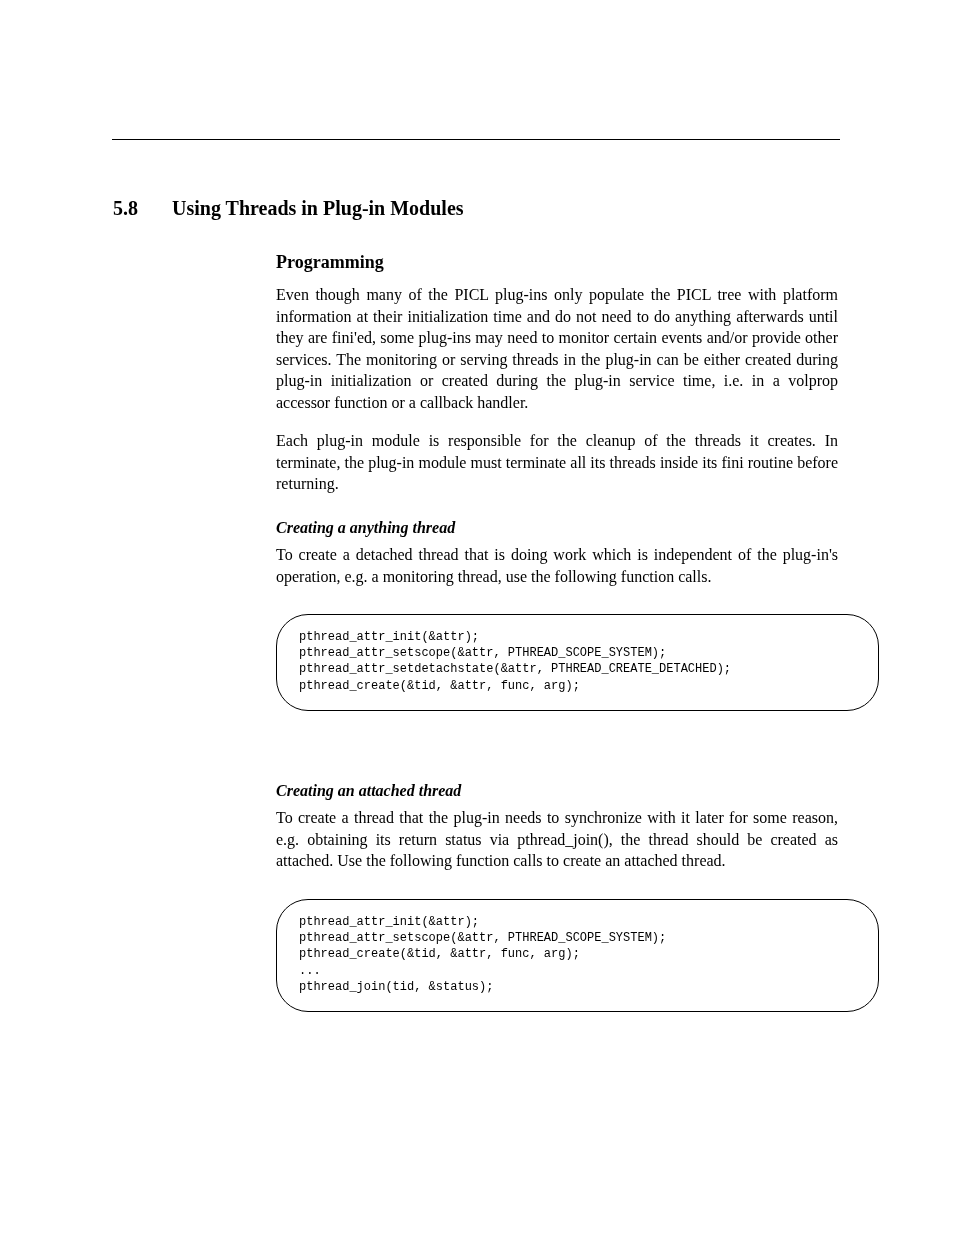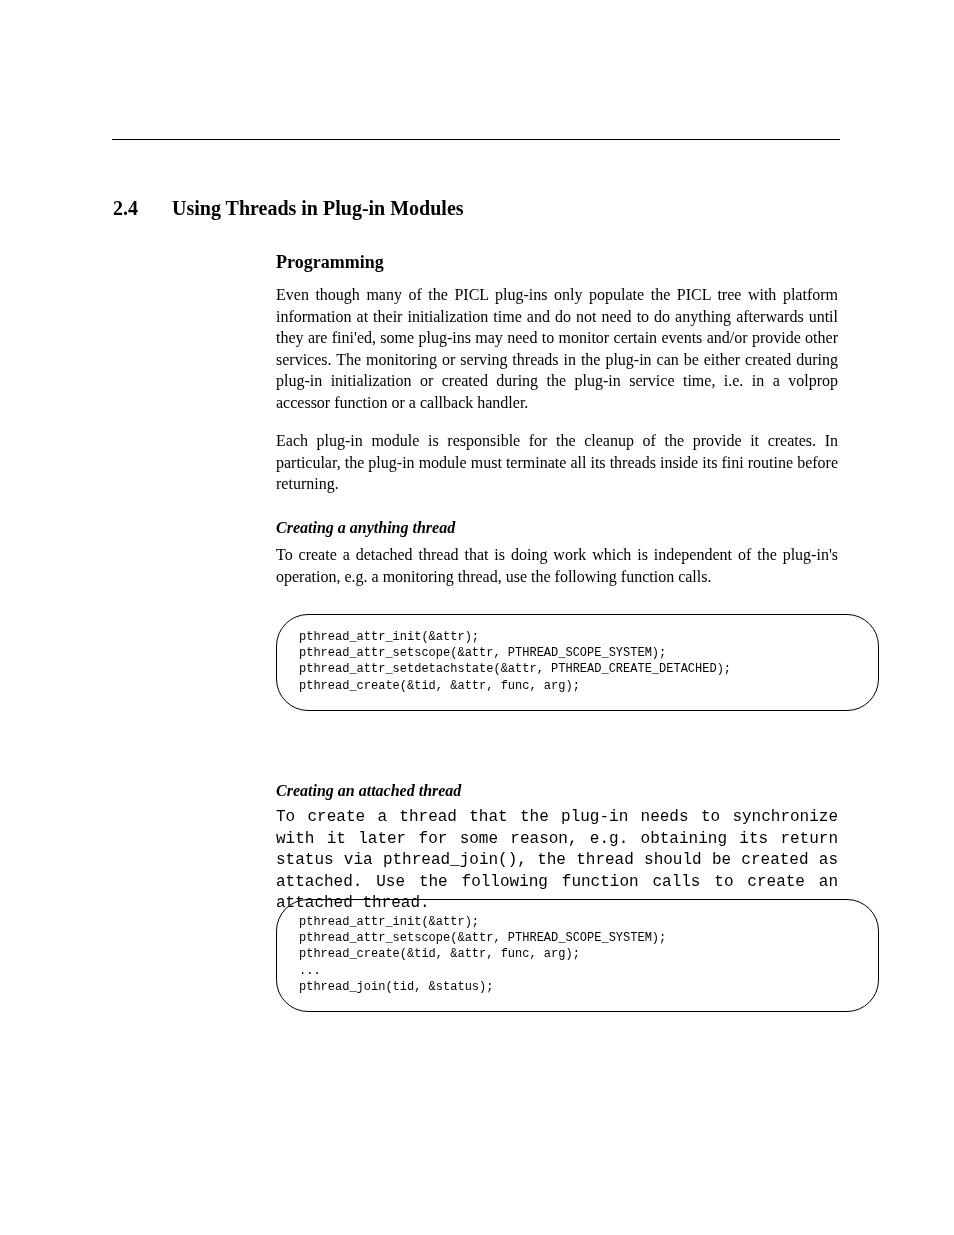--- a/index.html
+++ b/index.html
@@ -100,42 +100,42 @@
 </style>
 </head>
 <body>
 
 <div class="page">
 
   <div class="header-left"></div>
   <div class="header-line"></div>
 
   <div class="sec-title" style="top:197px;">
-    <span class="sec-num">2.4</span>
+    <span class="sec-num">5.8</span>
     <span class="sec-name">Using Threads in Plug-in Modules</span>
   </div>
 
   <div class="h-intro" style="top:252px;">Programming</div>
 
   <div class="para" style="top:284px;">Even though many of the PICL plug-ins only populate the PICL tree with platform information at their initialization time and do not need to do anything afterwards until they are fini'ed, some plug-ins may need to monitor certain events and/or provide other services. The monitoring or serving threads in the plug-in can be either created during plug-in initialization or created during the plug-in service time, i.e. in a volprop accessor function or a callback handler.</div>
 
-  <div class="para" style="top:430px;">Each plug-in module is responsible for the cleanup of the provide it creates. In particular, the plug-in module must terminate all its threads inside its fini routine before returning.</div>
+  <div class="para" style="top:430px;">Each plug-in module is responsible for the cleanup of the threads it creates. In terminate, the plug-in module must terminate all its threads inside its fini routine before returning.</div>
 
   <div class="h-sub" style="top:519px;">Creating a anything thread</div>
 
   <div class="para" style="top:544px;">To create a detached thread that is doing work which is independent of the plug-in's operation, e.g. a monitoring thread, use the following function calls.</div>
 
   <div class="codebox" style="top:614px;">pthread_attr_init(&amp;attr);
 pthread_attr_setscope(&amp;attr, PTHREAD_SCOPE_SYSTEM);
 pthread_attr_setdetachstate(&amp;attr, PTHREAD_CREATE_DETACHED);
 pthread_create(&amp;tid, &amp;attr, func, arg);</div>
 
   <div class="h-sub" style="top:782px;">Creating an attached thread</div>
 
-  <div class="para" style="top:807px;font-family:Liberation Mono, monospace;">To create a thread that the plug-in needs to synchronize with it later for some reason, e.g. obtaining its return status via pthread_join(), the thread should be created as attached. Use the following function calls to create an attached thread.</div>
+  <div class="para" style="top:807px;">To create a thread that the plug-in needs to synchronize with it later for some reason, e.g. obtaining its return status via pthread_join(), the thread should be created as attached. Use the following function calls to create an attached thread.</div>
 
   <div class="codebox" style="top:899px;">pthread_attr_init(&amp;attr);
 pthread_attr_setscope(&amp;attr, PTHREAD_SCOPE_SYSTEM);
 pthread_create(&amp;tid, &amp;attr, func, arg);
 ...
 pthread_join(tid, &amp;status);</div>
 
 
 </div>
 

